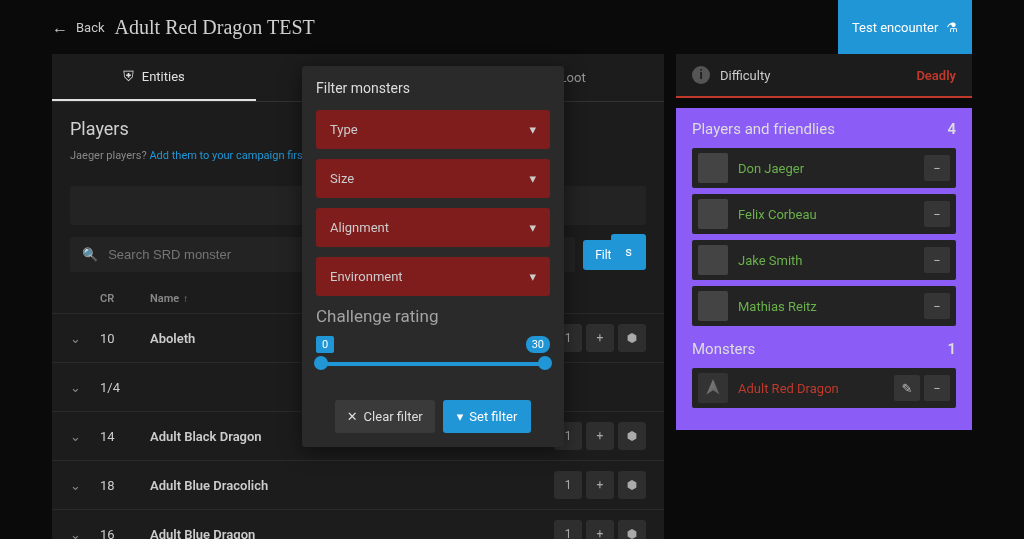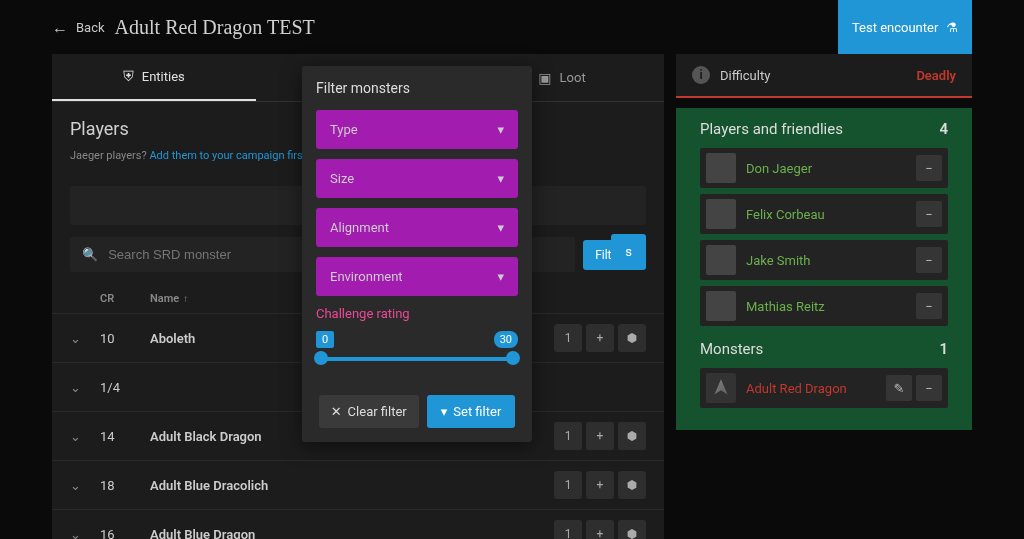--- a/index.html
+++ b/index.html
@@ -73,31 +73,31 @@
 .actbtn {
   width: 28px; height: 28px; background: #2e2e2e; border-radius: 3px;
   display: flex; align-items: center; justify-content: center; color: #aaa;
   cursor: pointer; font-size: 12px;
 }
 .chev { color: #888; cursor: pointer; }
 .sort-arrow { font-size: 10px; }
 
 
 .filter-popover {
-  position: absolute; top: 12px; left: 250px; width: 230px;
+  position: absolute; top: 12px; left: 250px; width: 262px;
   background: #2a2a2a; border-radius: 3px; padding: 14px;
   box-shadow: 0 4px 20px rgba(0,0,0,.5); z-index: 10;
 }
 .filter-title { font-size: 14px; color: #ddd; margin-bottom: 14px; }
 .fselect {
-  background: #a21caf; padding: 12px 14px; border-radius: 3px;
+  background: #7f1d1d; padding: 12px 14px; border-radius: 3px;
   display: flex; justify-content: space-between; align-items: center;
   color: #ccc; margin-bottom: 10px; cursor: pointer; font-size: 13px;
 }
-.cr-label { font-size: 13px; color: #ec4899; margin-top: 8px; margin-bottom: 18px; }
+.cr-label { font-size: 17px; color: #a3a3a3; margin-top: 8px; margin-bottom: 18px; }
 .slider-wrap { position: relative; height: 32px; margin-bottom: 24px; }
 .slider-track { position: absolute; top: 18px; left: 2px; right: 2px; height: 4px; background: #2196d6; border-radius: 2px; }
 .slider-handle {
   position: absolute; top: 12px; width: 14px; height: 14px; border-radius: 50%;
   background: #2196d6; border: 2px solid #2196d6;
 }
 .slider-handle.left { left: -2px; }
 .slider-handle.right { right: -2px; }
 .slider-label {
   position: absolute; top: -8px; background: #2196d6; color: #fff;
@@ -120,21 +120,21 @@
 .diff-card {
   background: #1c1c1c; display: flex; align-items: center; justify-content: space-between;
   padding: 12px 16px; border-bottom: 2px solid #c0392b;
 }
 .diff-left { display: flex; align-items: center; gap: 10px; color: #ccc; }
 .info-circle {
   width: 18px; height: 18px; border-radius: 50%; background: #555; color: #1c1c1c;
   display: flex; align-items: center; justify-content: center; font-weight: bold; font-size: 12px;
 }
 .diff-value { color: #c0392b; font-weight: 600; }
-.encounter-card { background: #14532d; padding: 12px 24px 16px; }
+.encounter-card { background: #8b5cf6; padding: 12px 16px 16px; }
 .sec-head {
   display: flex; justify-content: space-between; align-items: center;
   color: #ddd; font-size: 15px; margin-bottom: 10px;
 }
 .count-badge { color: #ddd; font-weight: 600; }
 .ent-row {
   display: flex; align-items: center; gap: 10px; background: #232323;
   padding: 5px 6px; border-radius: 2px; margin-bottom: 6px;
 }
 .avatar { width: 30px; height: 30px; background: #444; border-radius: 2px; flex-shrink: 0; }

